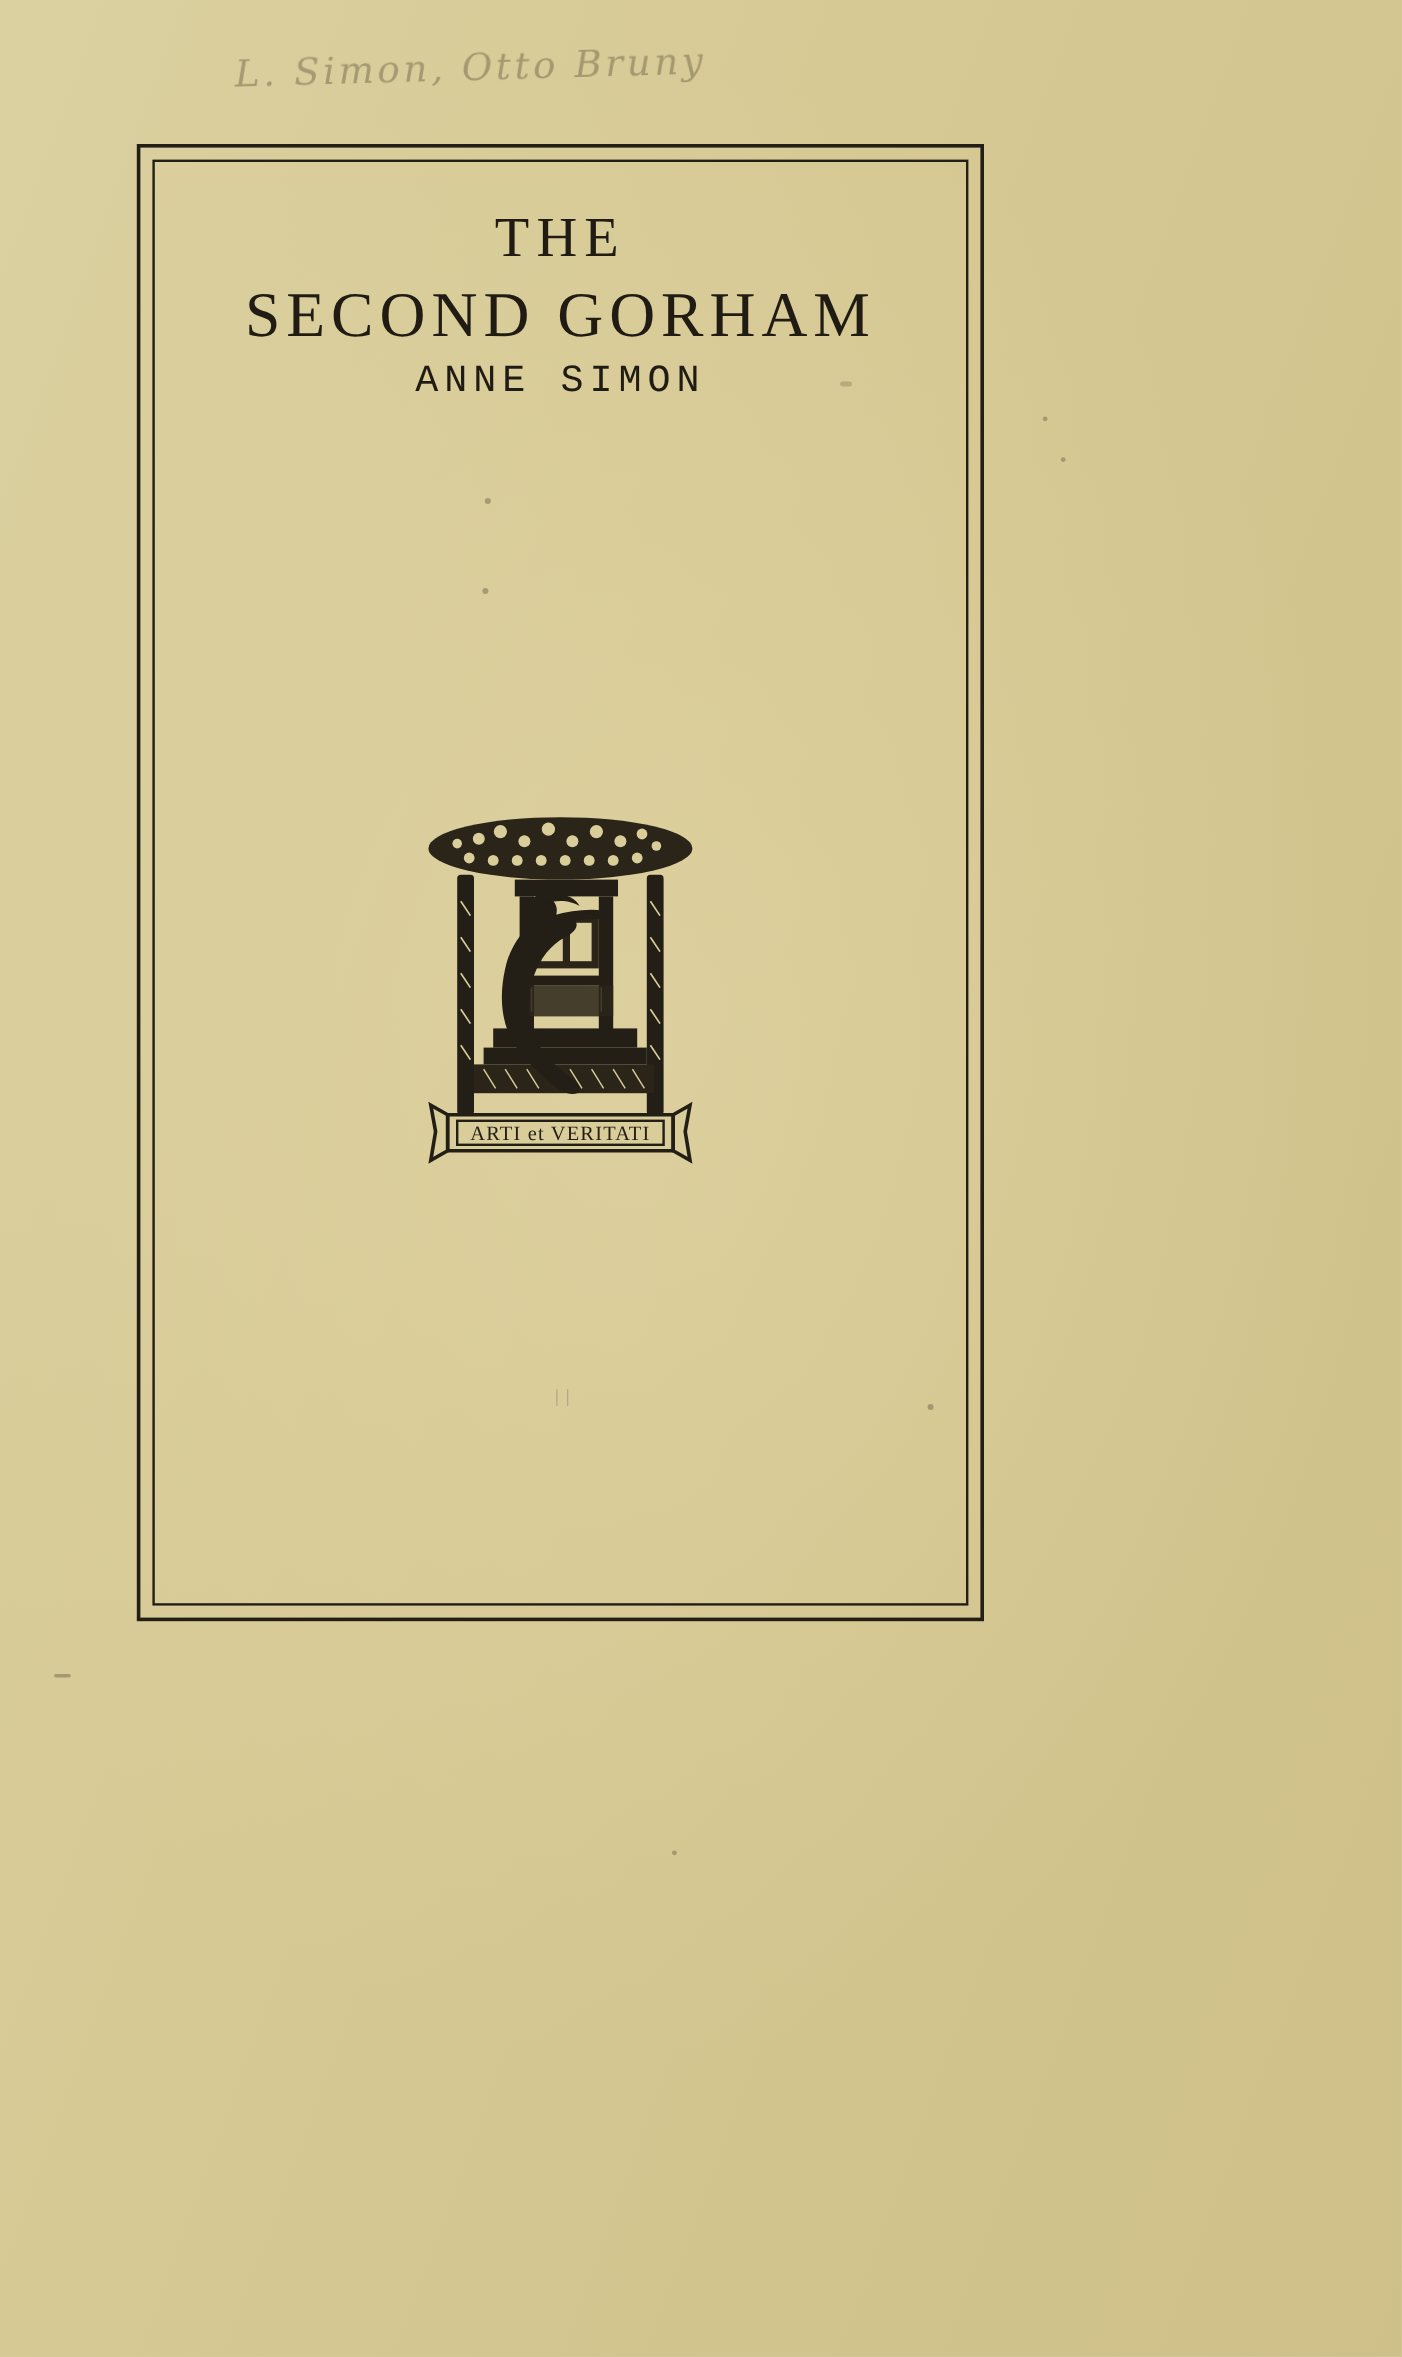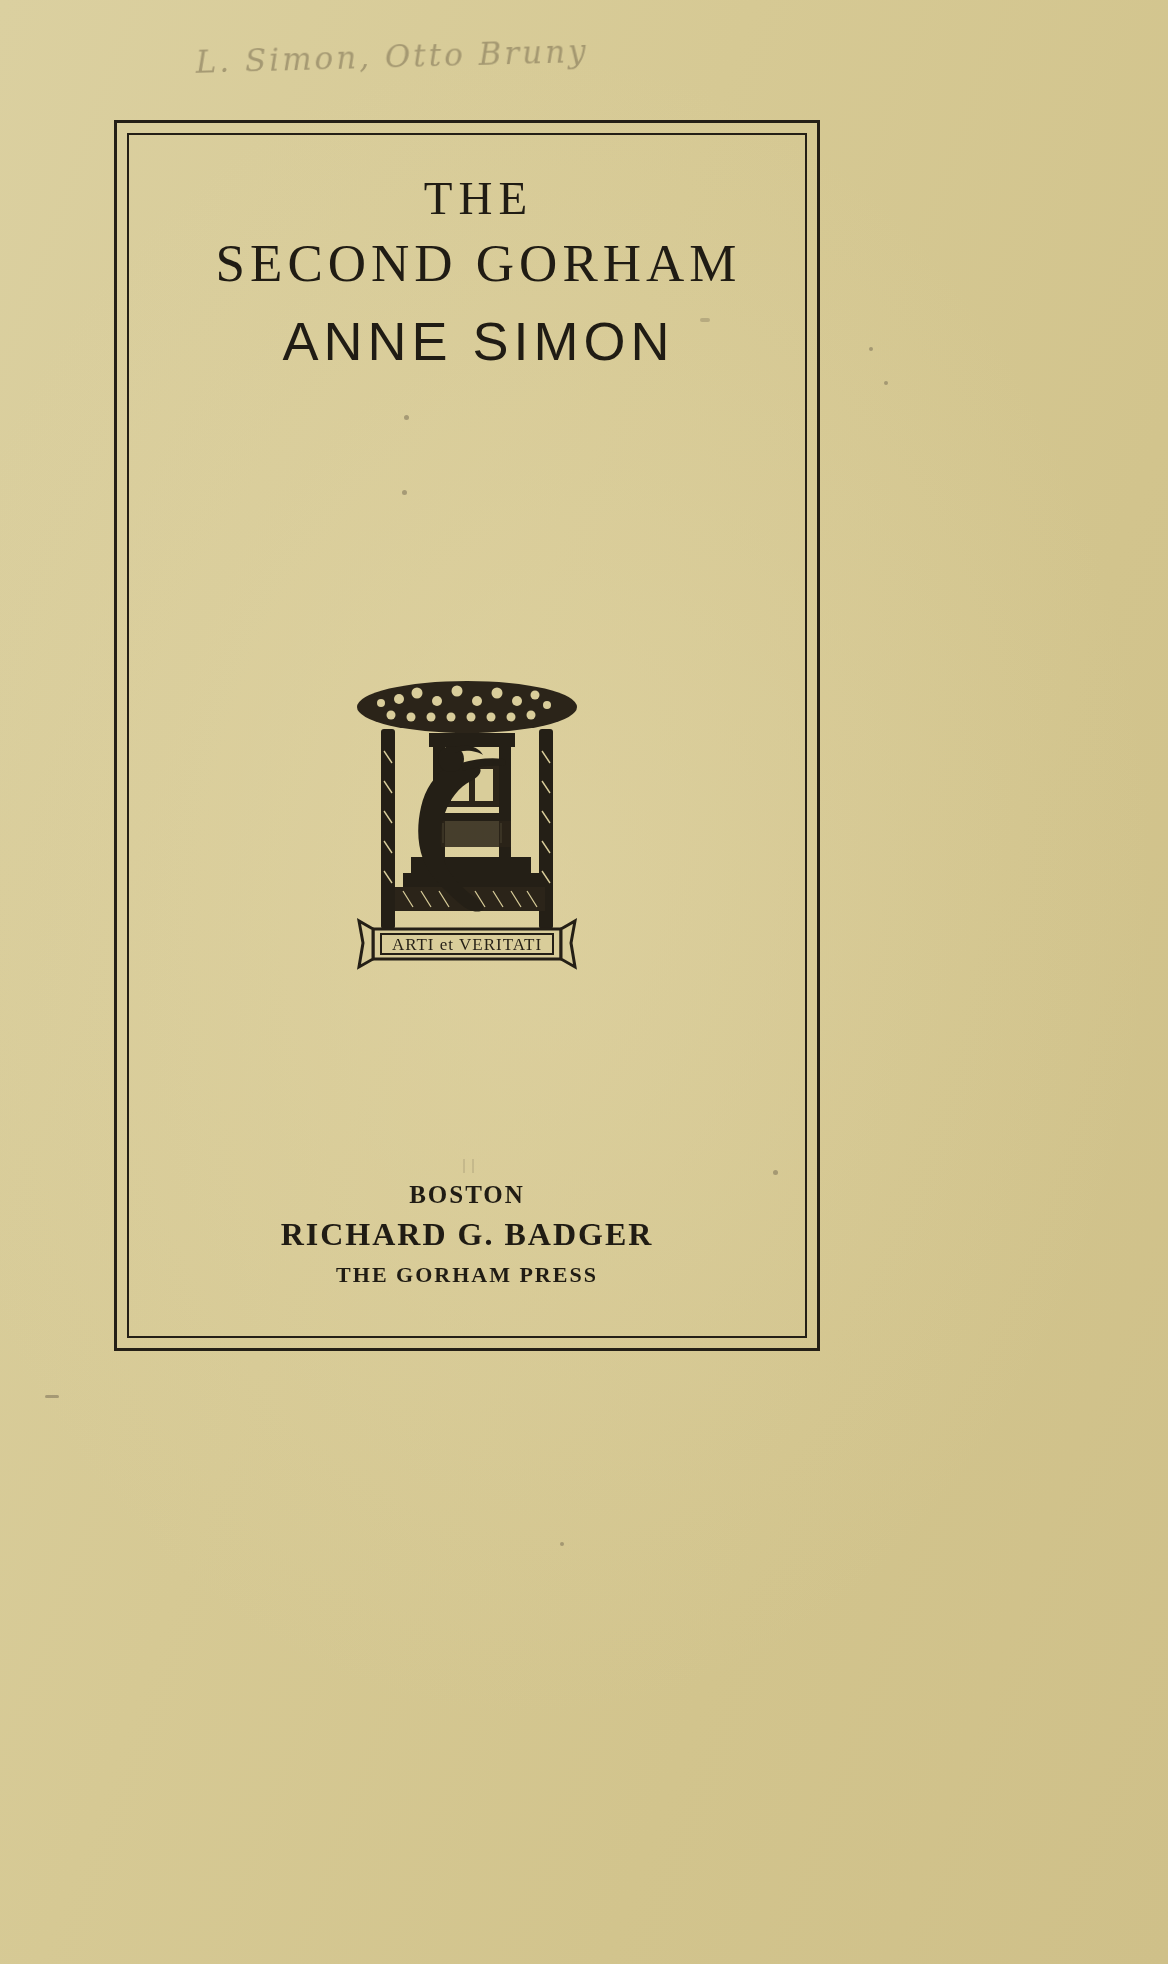--- a/index.html
+++ b/index.html
@@ -68,21 +68,20 @@
     display: flex;
     flex-direction: column;
     align-items: center;
   }
 
   .title-block {
     width: 100%;
     text-align: center;
     color: #201c14;
     margin-top: 36px;
-    padding-left: 23px;
   }
   .title-line-1 {
     font-size: 47px;
     letter-spacing: 6px;
     line-height: 1.18;
     font-family: "Liberation Serif", serif;
   }
   .title-line-2 {
     font-size: 53px;
     letter-spacing: 5px;
@@ -90,24 +89,24 @@
     margin-top: 6px;
     font-family: "Liberation Serif", serif;
   }
   .title-of {
     font-size: 30px;
     letter-spacing: 5px;
     margin-top: 12px;
     font-family: "Liberation Serif", serif;
   }
   .title-author {
-    font-size: 54px;
+    font-size: 32px;
     letter-spacing: 5px;
-    margin-top: 14px;
-    font-family: Liberation Sans, sans-serif;
+    margin-top: 3px;
+    font-family: Liberation Mono, monospace;
   }
 
   
   .speck {
     position: absolute;
     background: #7c7157;
     border-radius: 50%;
     opacity: 0.55;
   }
 
@@ -275,21 +274,16 @@
           <g>
             <path d="M22 258 L210 258 L210 288 L22 288 Z" fill="#d9cd9a" stroke="#241f16" stroke-width="3"></path>
             <path d="M22 258 L8 250 L12 272 L8 296 L22 288 Z" fill="#d9cd9a" stroke="#241f16" stroke-width="3"></path>
             <path d="M210 258 L224 250 L220 272 L224 296 L210 288 Z" fill="#d9cd9a" stroke="#241f16" stroke-width="3"></path>
             <rect x="30" y="263" width="172" height="20" fill="none" stroke="#241f16" stroke-width="2"></rect>
             <text x="116" y="279" text-anchor="middle" font-family="Liberation Serif, serif" font-size="17" letter-spacing="1" fill="#241f16">ARTI et VERITATI</text>
           </g>
         </svg>
       </div>
 
-      <div class="imprint">
-        <div class="imprint-city">BOSTON</div>
-        <div class="imprint-publisher">RICHARD G. BADGER</div>
-        <div class="imprint-press">THE GORHAM PRESS</div>
-      </div>
 
     </div>
   </div>
 </div>
 
 </body></html>

